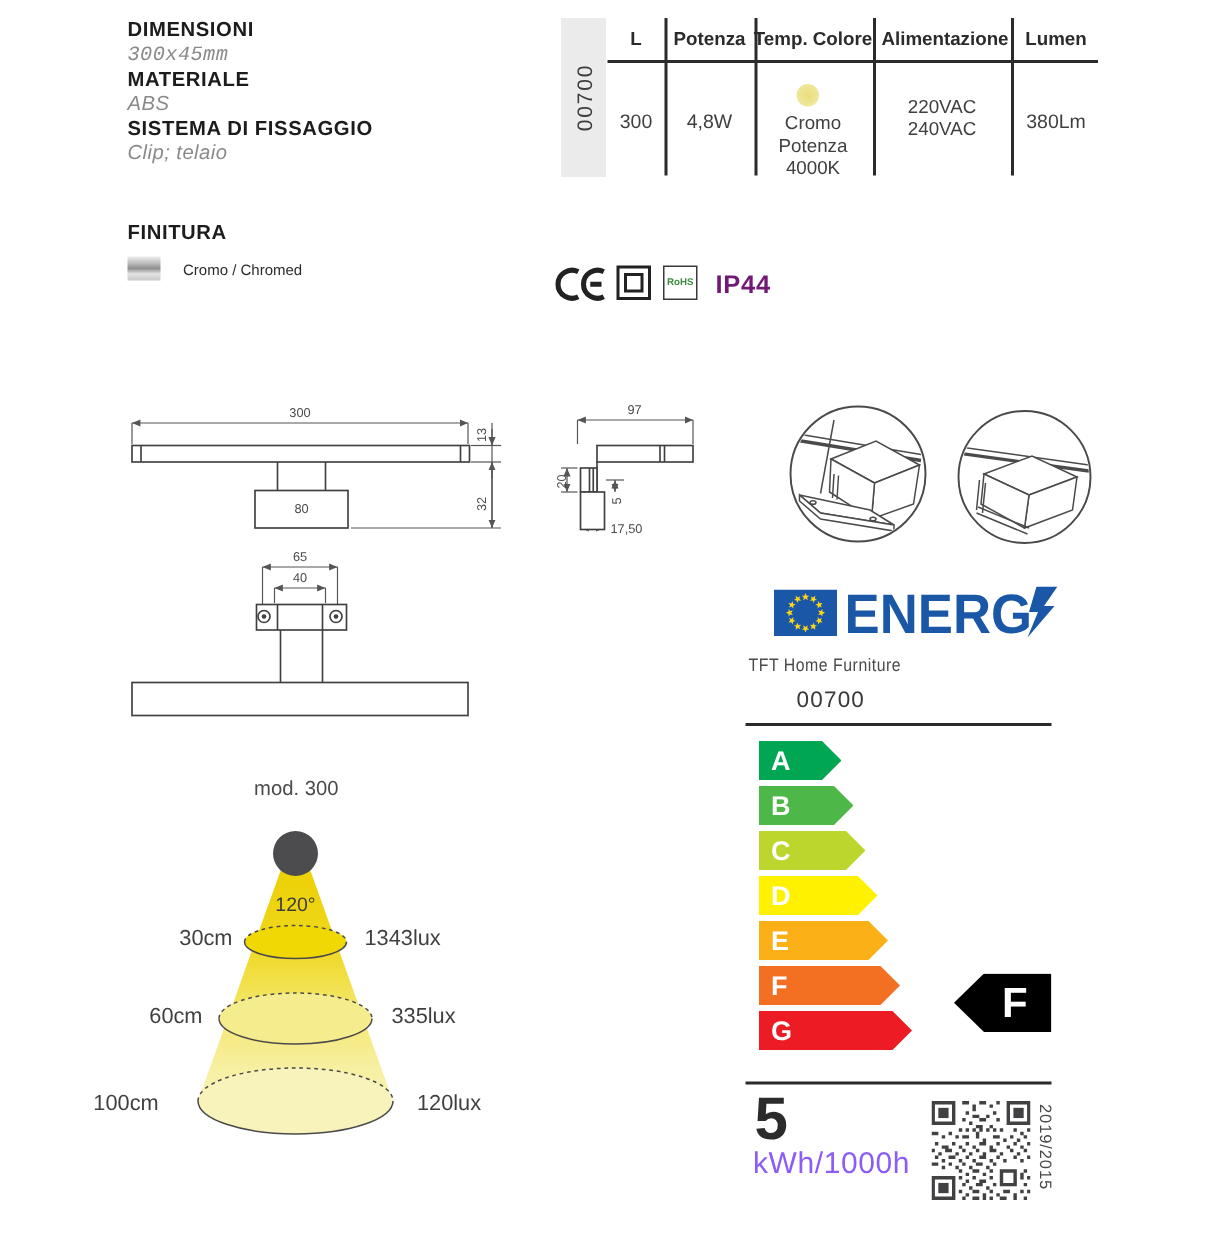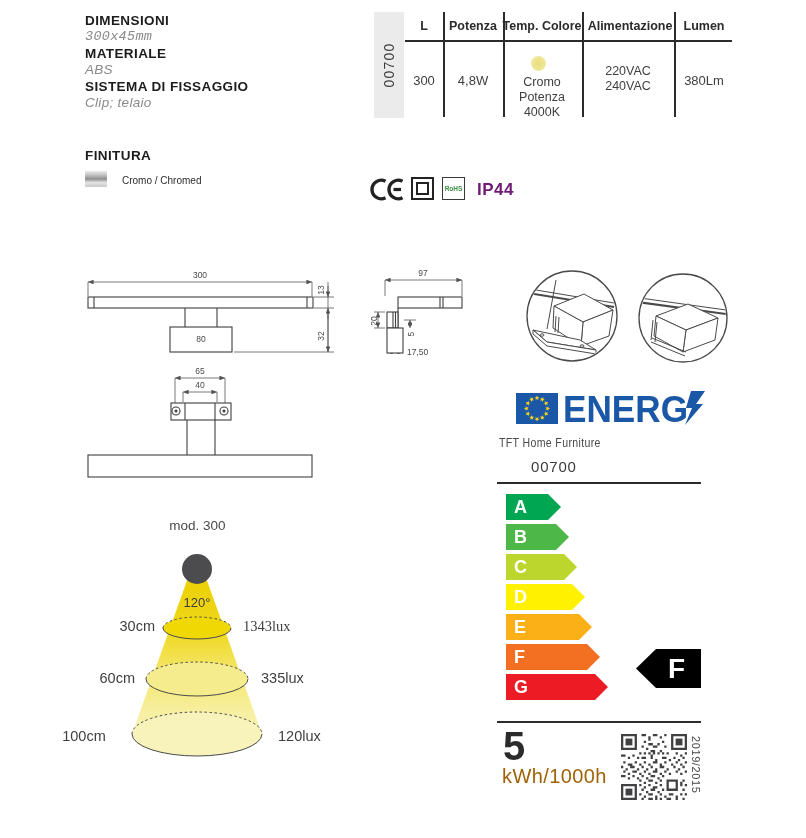--- a/index.html
+++ b/index.html
@@ -33,21 +33,21 @@
   .e-row{position:absolute;left:506px;height:26px;display:flex;align-items:center;}
   .e-arrow{height:26px;display:flex;align-items:center;clip-path:polygon(0 0,calc(100% - 13px) 0,100% 50%,calc(100% - 13px) 100%,0 100%);}
   .e-arrow span{color:#fff;font-weight:bold;font-size:18px;padding-left:8px;}
   .cls-0{width:55px;background:#00a651;} .cls-1{width:63px;background:#4db848;}
   .cls-2{width:71px;background:#bdd62e;} .cls-3{width:79px;background:#fff100;}
   .cls-4{width:86px;background:#fbb018;} .cls-5{width:94px;background:#f36f21;}
   .cls-6{width:102px;background:#ed1c24;}
   .black-arrow{left:636px;top:649px;width:65px;height:39px;background:#000;clip-path:polygon(0 50%,20px 0,100% 0,100% 100%,20px 100%);display:flex;align-items:center;justify-content:center;padding-left:16px;box-sizing:border-box;}
   .black-arrow span{color:#fff;font-weight:bold;font-size:28px;}
   .kwh-num{font-size:40px;font-weight:bold;color:#2b2b2b;line-height:1;}
-  .kwh-unit{font-size:20px;color:#a16207;letter-spacing:.4px;}
+  .kwh-unit{font-size:20px;color:#8b5cf6;letter-spacing:.4px;}
   .regulation{writing-mode:vertical-rl;font-size:11px;color:#48484a;letter-spacing:.6px;}
   
   .cone-title{font-size:13.5px;color:#4a4a4a;text-align:center;}
   .cone-lab{font-size:14.5px;color:#3f3f3f;white-space:nowrap;}
   .r-align{text-align:right;}
   svg text{font-family:"Liberation Sans",sans-serif;}
 </style>
 </head>
 <body>
 
@@ -349,17 +349,17 @@
   <ellipse cx="117" cy="134" rx="51" ry="17" fill="#f5ec8d"></ellipse>
   <path d="M66,134 A51,17 0 0 0 168,134" fill="none" stroke="#4a4a4a" stroke-width="1"></path>
   <path d="M66,134 A51,17 0 0 1 168,134" fill="none" stroke="#4a4a4a" stroke-width="1" stroke-dasharray="2.5,2.5"></path>
   <ellipse cx="117" cy="189" rx="65" ry="22" fill="#f8f3bb"></ellipse>
   <path d="M52,189 A65,22 0 0 0 182,189" fill="none" stroke="#4a4a4a" stroke-width="1"></path>
   <path d="M52,189 A65,22 0 0 1 182,189" fill="none" stroke="#4a4a4a" stroke-width="1" stroke-dasharray="2.5,2.5"></path>
   <circle cx="117" cy="24" r="15" fill="#4c4c4e"></circle>
   <text x="117" y="62" text-anchor="middle" font-size="13" fill="#3c3c3c">120°</text>
 </svg>
 <div class="abs cone-lab r-align" style="left:85px;top:618px;width:70px;">30cm</div>
-<div class="abs cone-lab" style="left:243px;top:618px;font-family:Liberation Serif, serif;">1343lux</div>
+<div class="abs cone-lab" style="left:243px;top:618px;">1343lux</div>
 <div class="abs cone-lab r-align" style="left:65px;top:670px;width:70px;">60cm</div>
 <div class="abs cone-lab" style="left:261px;top:670px;">335lux</div>
 <div class="abs cone-lab r-align" style="left:48px;top:728px;width:72px;text-align:center;">100cm</div>
 <div class="abs cone-lab" style="left:278px;top:728px;">120lux</div>
 
 </body></html>

